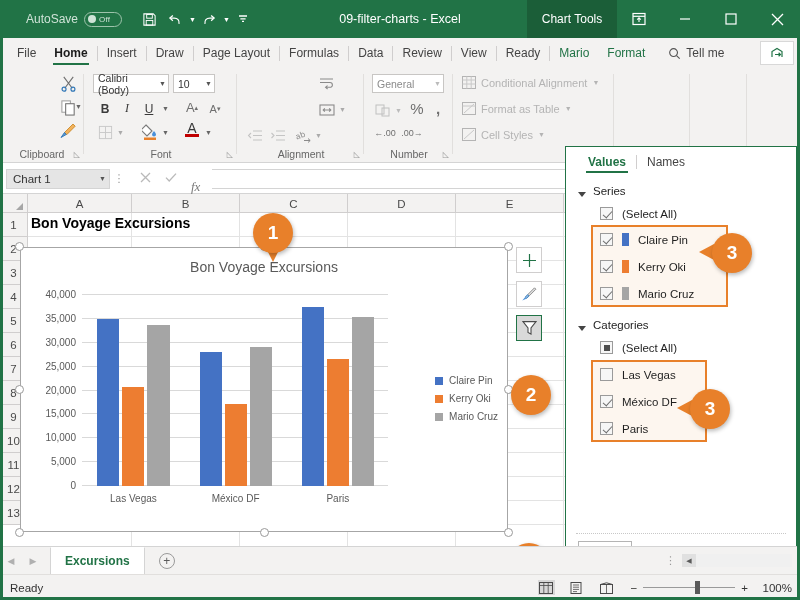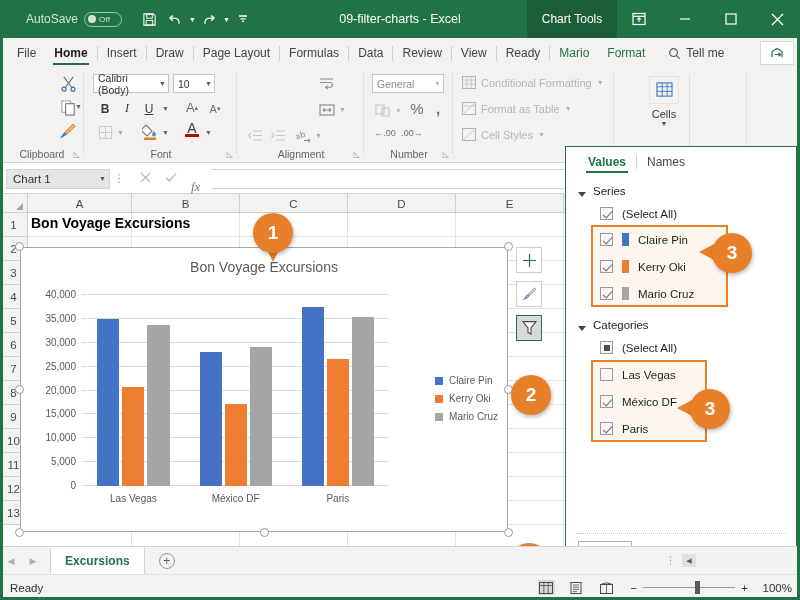--- a/index.html
+++ b/index.html
@@ -522,21 +522,21 @@
     <div class="rgroup-dlg">◺</div>
     <div class="rgroup-sep" style="right:0"></div>
   </div>
 
   <div class="rgroup" id="g-styles">
     <div class="style-row" style="top:8px">
       <svg width="14" height="13" viewBox="0 0 14 13">
           <rect x=".5" y=".5" width="13" height="12" fill="none" stroke="#b4b4b4"></rect>
           <path d="M.5 4h13M.5 8h13M4.8.5v12M9.2.5v12" stroke="#c8c8c8"></path>
         </svg>
-      <span>Conditional Formatting</span>
+      <span>Conditional Alignment</span>
       <span style="font-size:7px">▼</span>
     </div>
     <div class="style-row" style="top:34px">
       <svg width="14" height="13" viewBox="0 0 14 13">
           <rect x=".5" y=".5" width="13" height="12" fill="none" stroke="#b4b4b4"></rect>
           <path d="M.5 4h13" stroke="#c8c8c8"></path>
           <path d="M2 11 12 2" stroke="#c8c8c8"></path>
         </svg>
       <span>Format as Table</span>
       <span style="font-size:7px">▼</span>
@@ -547,30 +547,20 @@
           <path d="M2 11 12 2" stroke="#c8c8c8"></path>
         </svg>
       <span>Cell Styles</span>
       <span style="font-size:7px">▼</span>
     </div>
     <div class="rgroup-label" style="text-align:right;padding-right:8px">Styles</div>
     <div class="rgroup-sep" style="right:0"></div>
   </div>
 
   <div class="rgroup" id="g-cells">
-    <div class="bigbtn">
-      <div class="bb-icon">
-        <svg width="17" height="16" viewBox="0 0 18 17">
-            <rect x="1" y="1" width="16" height="14" fill="none" stroke="#2e75b6" stroke-width="1.1"></rect>
-            <path d="M1 5h16M1 10h16M6.6 1v14M11.8 1v14" stroke="#2e75b6" stroke-width=".9"></path>
-          </svg>
-      </div>
-      <div class="bb-lbl">Cells</div>
-      <div class="bb-caret">▼</div>
-    </div>
     <div class="rgroup-sep" style="right:0"></div>
   </div>
 
   <div class="rgroup" id="g-editing">
     <div class="rgroup-sep" style="right:0"></div>
   </div>
 </div>
 
 <div id="formula-bar">
   <div id="name-box">

